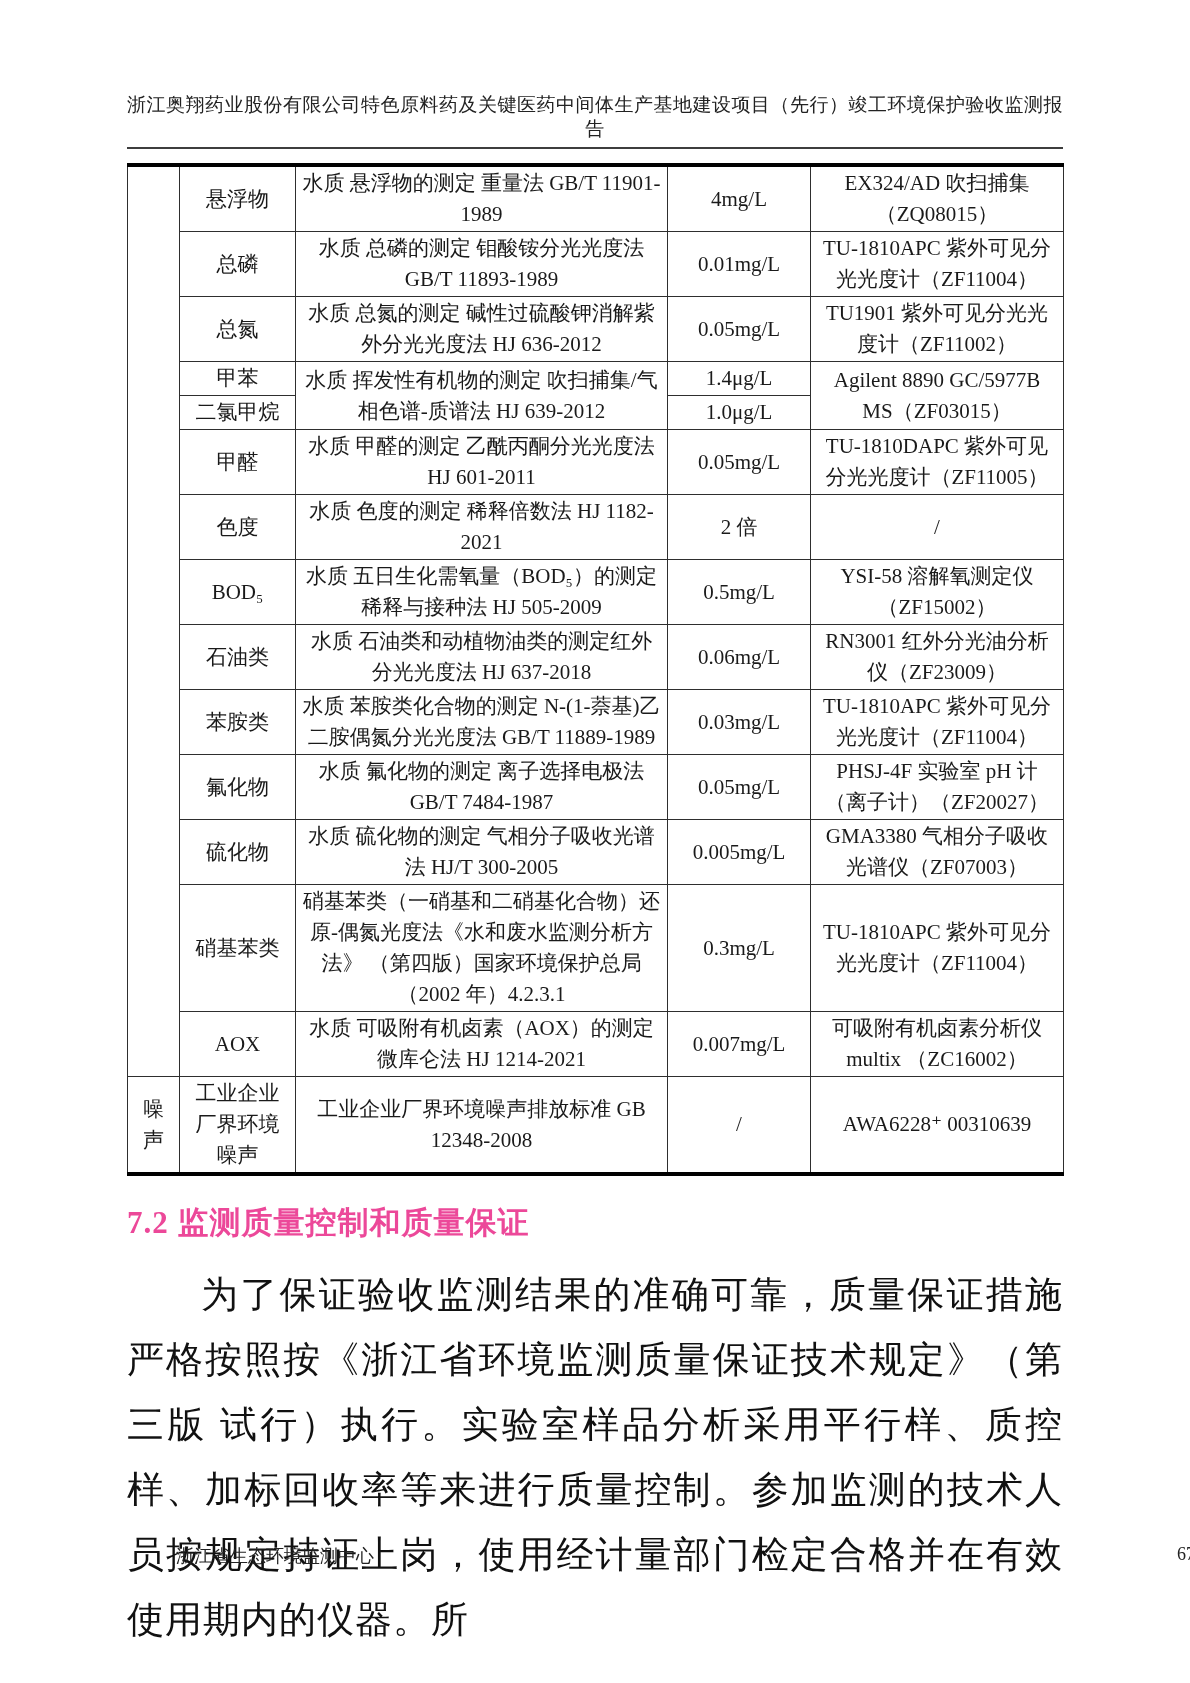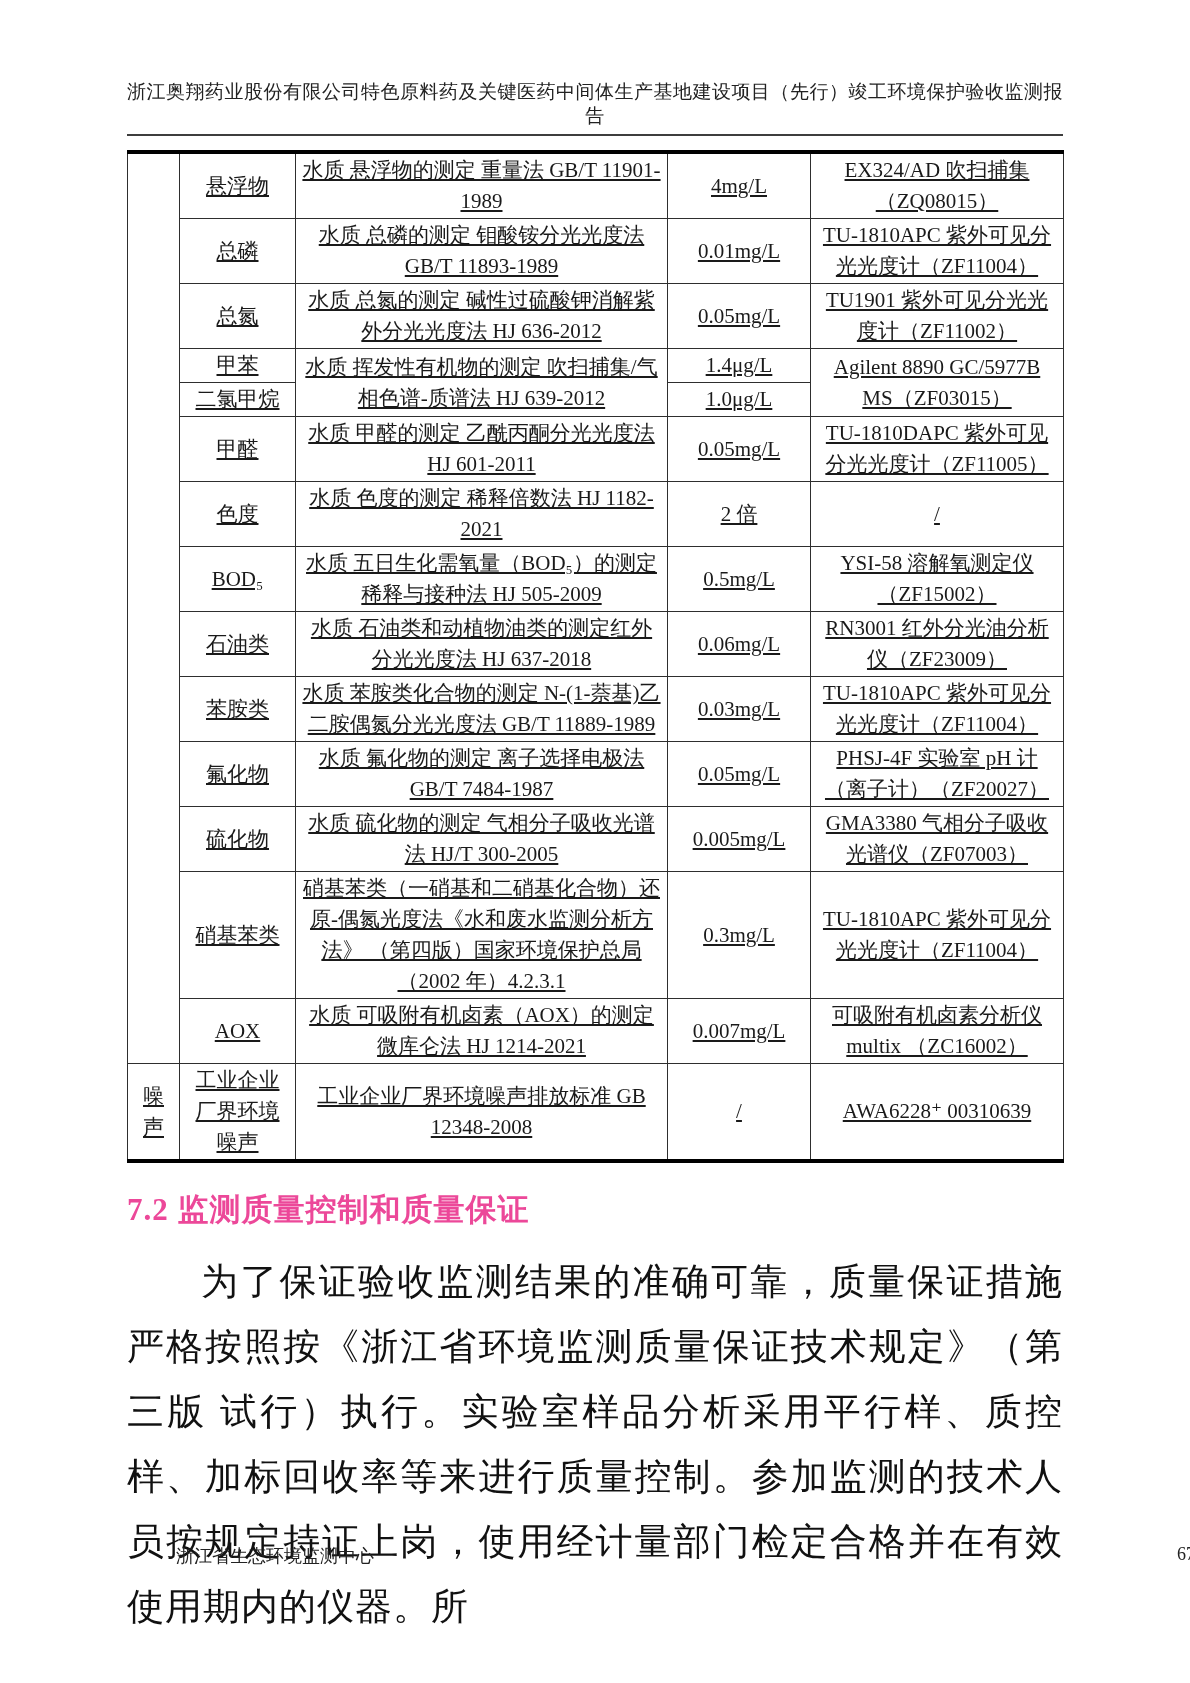--- a/index.html
+++ b/index.html
@@ -5,21 +5,21 @@
   html,body{margin:0;padding:0;background:#888;}
   .page{
     position:relative;
     width:1190px;height:1683px;
     margin:0 auto;
     background:#ffffff;
     font-family:"Liberation Serif","DejaVu Serif",serif;
     color:#1a1a1a;
     overflow:hidden;
   }
-  .content{width:936px;margin:0 auto;}
+  .content{width:936px;margin:13px auto;}
   
   .doc-header{
     padding-top:80px;
   }
   .doc-header .header-text{
     display:block;
     text-align:center;
     font-size:19px;
     letter-spacing:0.5px;
     line-height:24px;
@@ -32,21 +32,20 @@
   }
   
   table.monitoring{
     border-collapse:collapse;
     table-layout:fixed;
     width:936px;
     margin-top:14px;
     font-size:21px;
     border-top:4px solid #000;
     border-bottom:4px solid #000;
-    text-decoration:underline;
   }
   table.monitoring td{
     border:1px solid #2e2e2e;
     text-align:center;
     vertical-align:middle;
     line-height:31px;
     padding:1px 6px;
     word-break:break-word;
     overflow-wrap:anywhere;
   }

